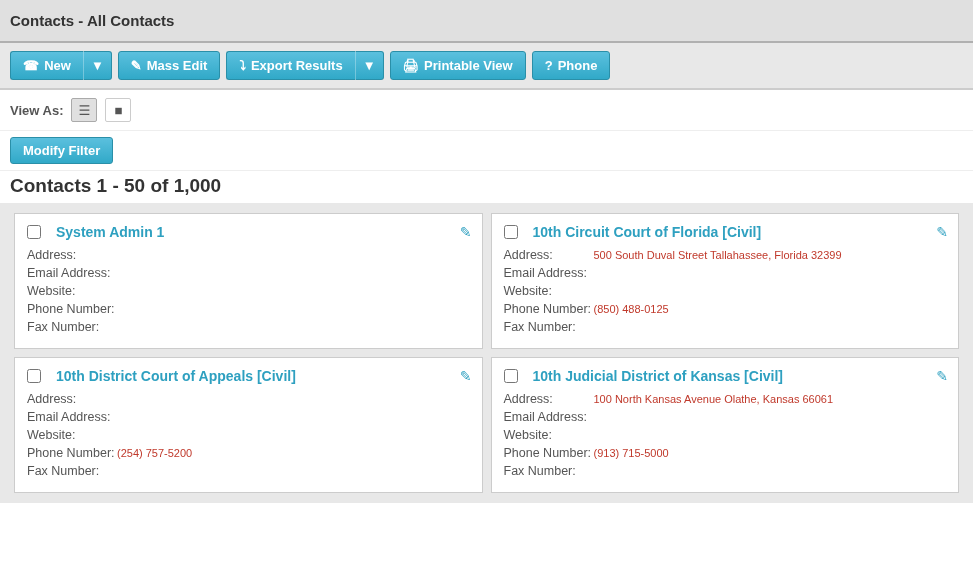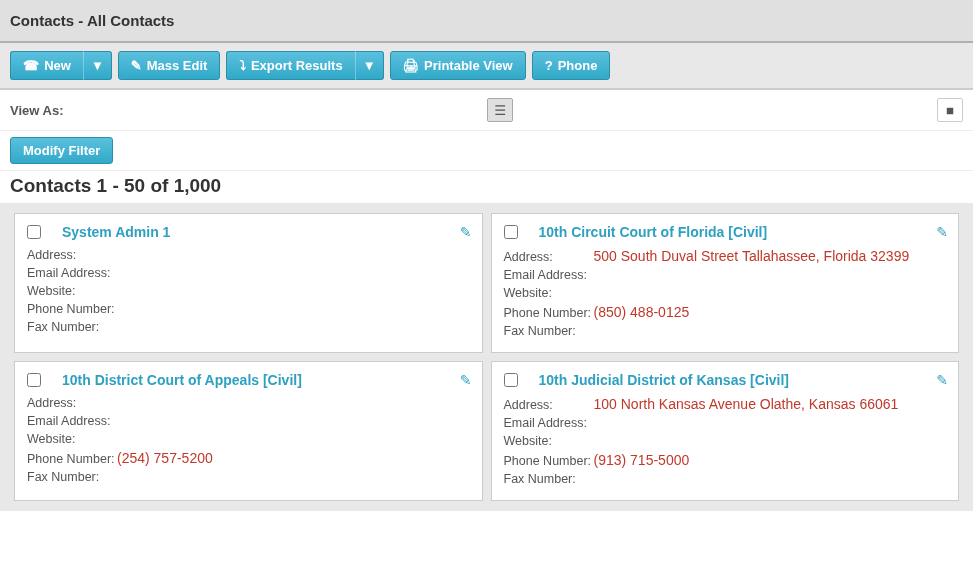--- a/index.html
+++ b/index.html
@@ -43,21 +43,20 @@
       border-left: 1px solid rgba(255,255,255,0.3);
     }
 
     
     .view-controls {
       padding: 8px 10px;
       display: flex;
       align-items: center;
       gap: 8px;
       border-bottom: 1px solid #eee;
-      justify-content: space-between;
     }
     .view-label {
       font-size: 13px;
       color: #555;
       font-weight: bold;
     }
     .view-btn {
       display: inline-flex;
       align-items: center;
       justify-content: center;
@@ -111,21 +110,21 @@
     .contact-card {
       background: #fff;
       border: 1px solid #ccc;
       margin: 4px;
       padding: 10px 12px;
       position: relative;
     }
     .card-header {
       display: flex;
       align-items: center;
-      gap: 21px;
+      gap: 15px;
       margin-bottom: 8px;
       justify-content: center;
     }
     .card-checkbox {
       width: 14px;
       height: 14px;
       cursor: pointer;
     }
     .card-name {
       color: #2ea0c0;
@@ -149,21 +148,21 @@
       margin-bottom: 4px;
       font-size: 12.5px;
     }
     .field-label {
       color: #555;
       min-width: 90px;
       font-weight: normal;
     }
     .field-value {
       color: #c0392b;
-      font-size: 14px;
+      font-size: 11px;
     }
     .field-value.phone { color: #c0392b; }
 
     
     .header-strip {
       background: #e0e0e0;
       border-bottom: 2px solid #b0b0b0;
       padding: 12px 10px;
       display: flex;
       align-items: center;

